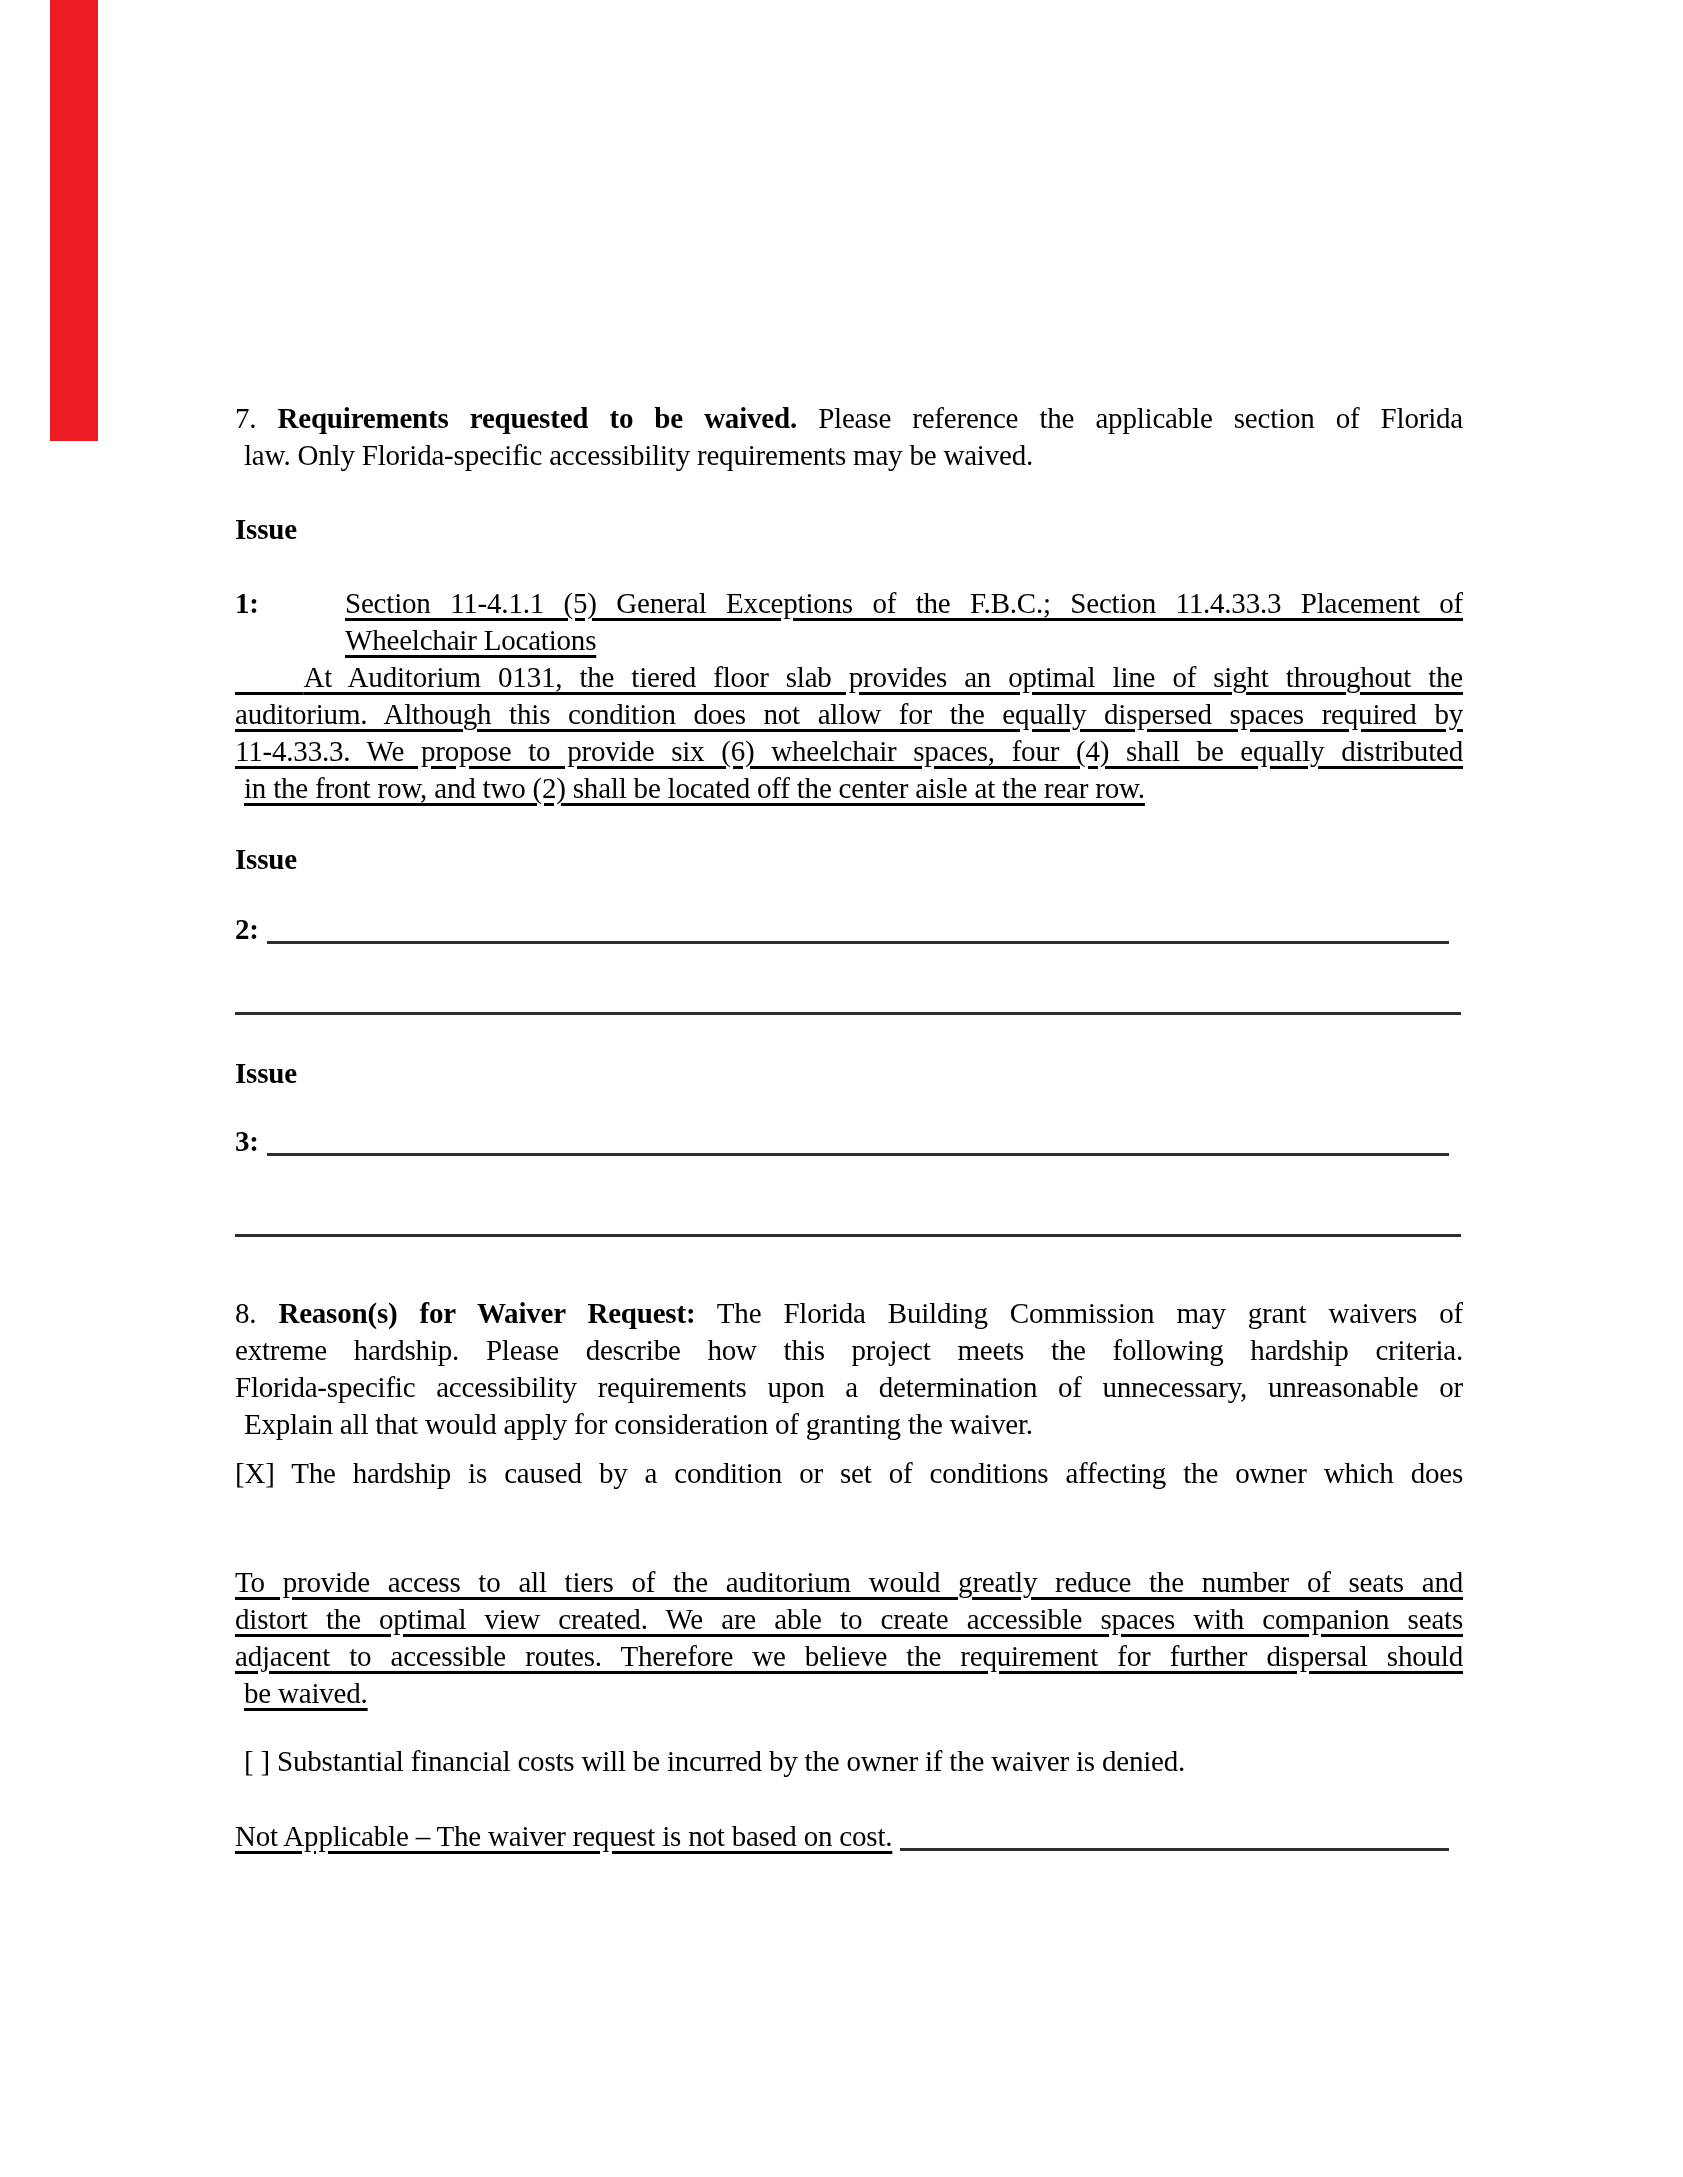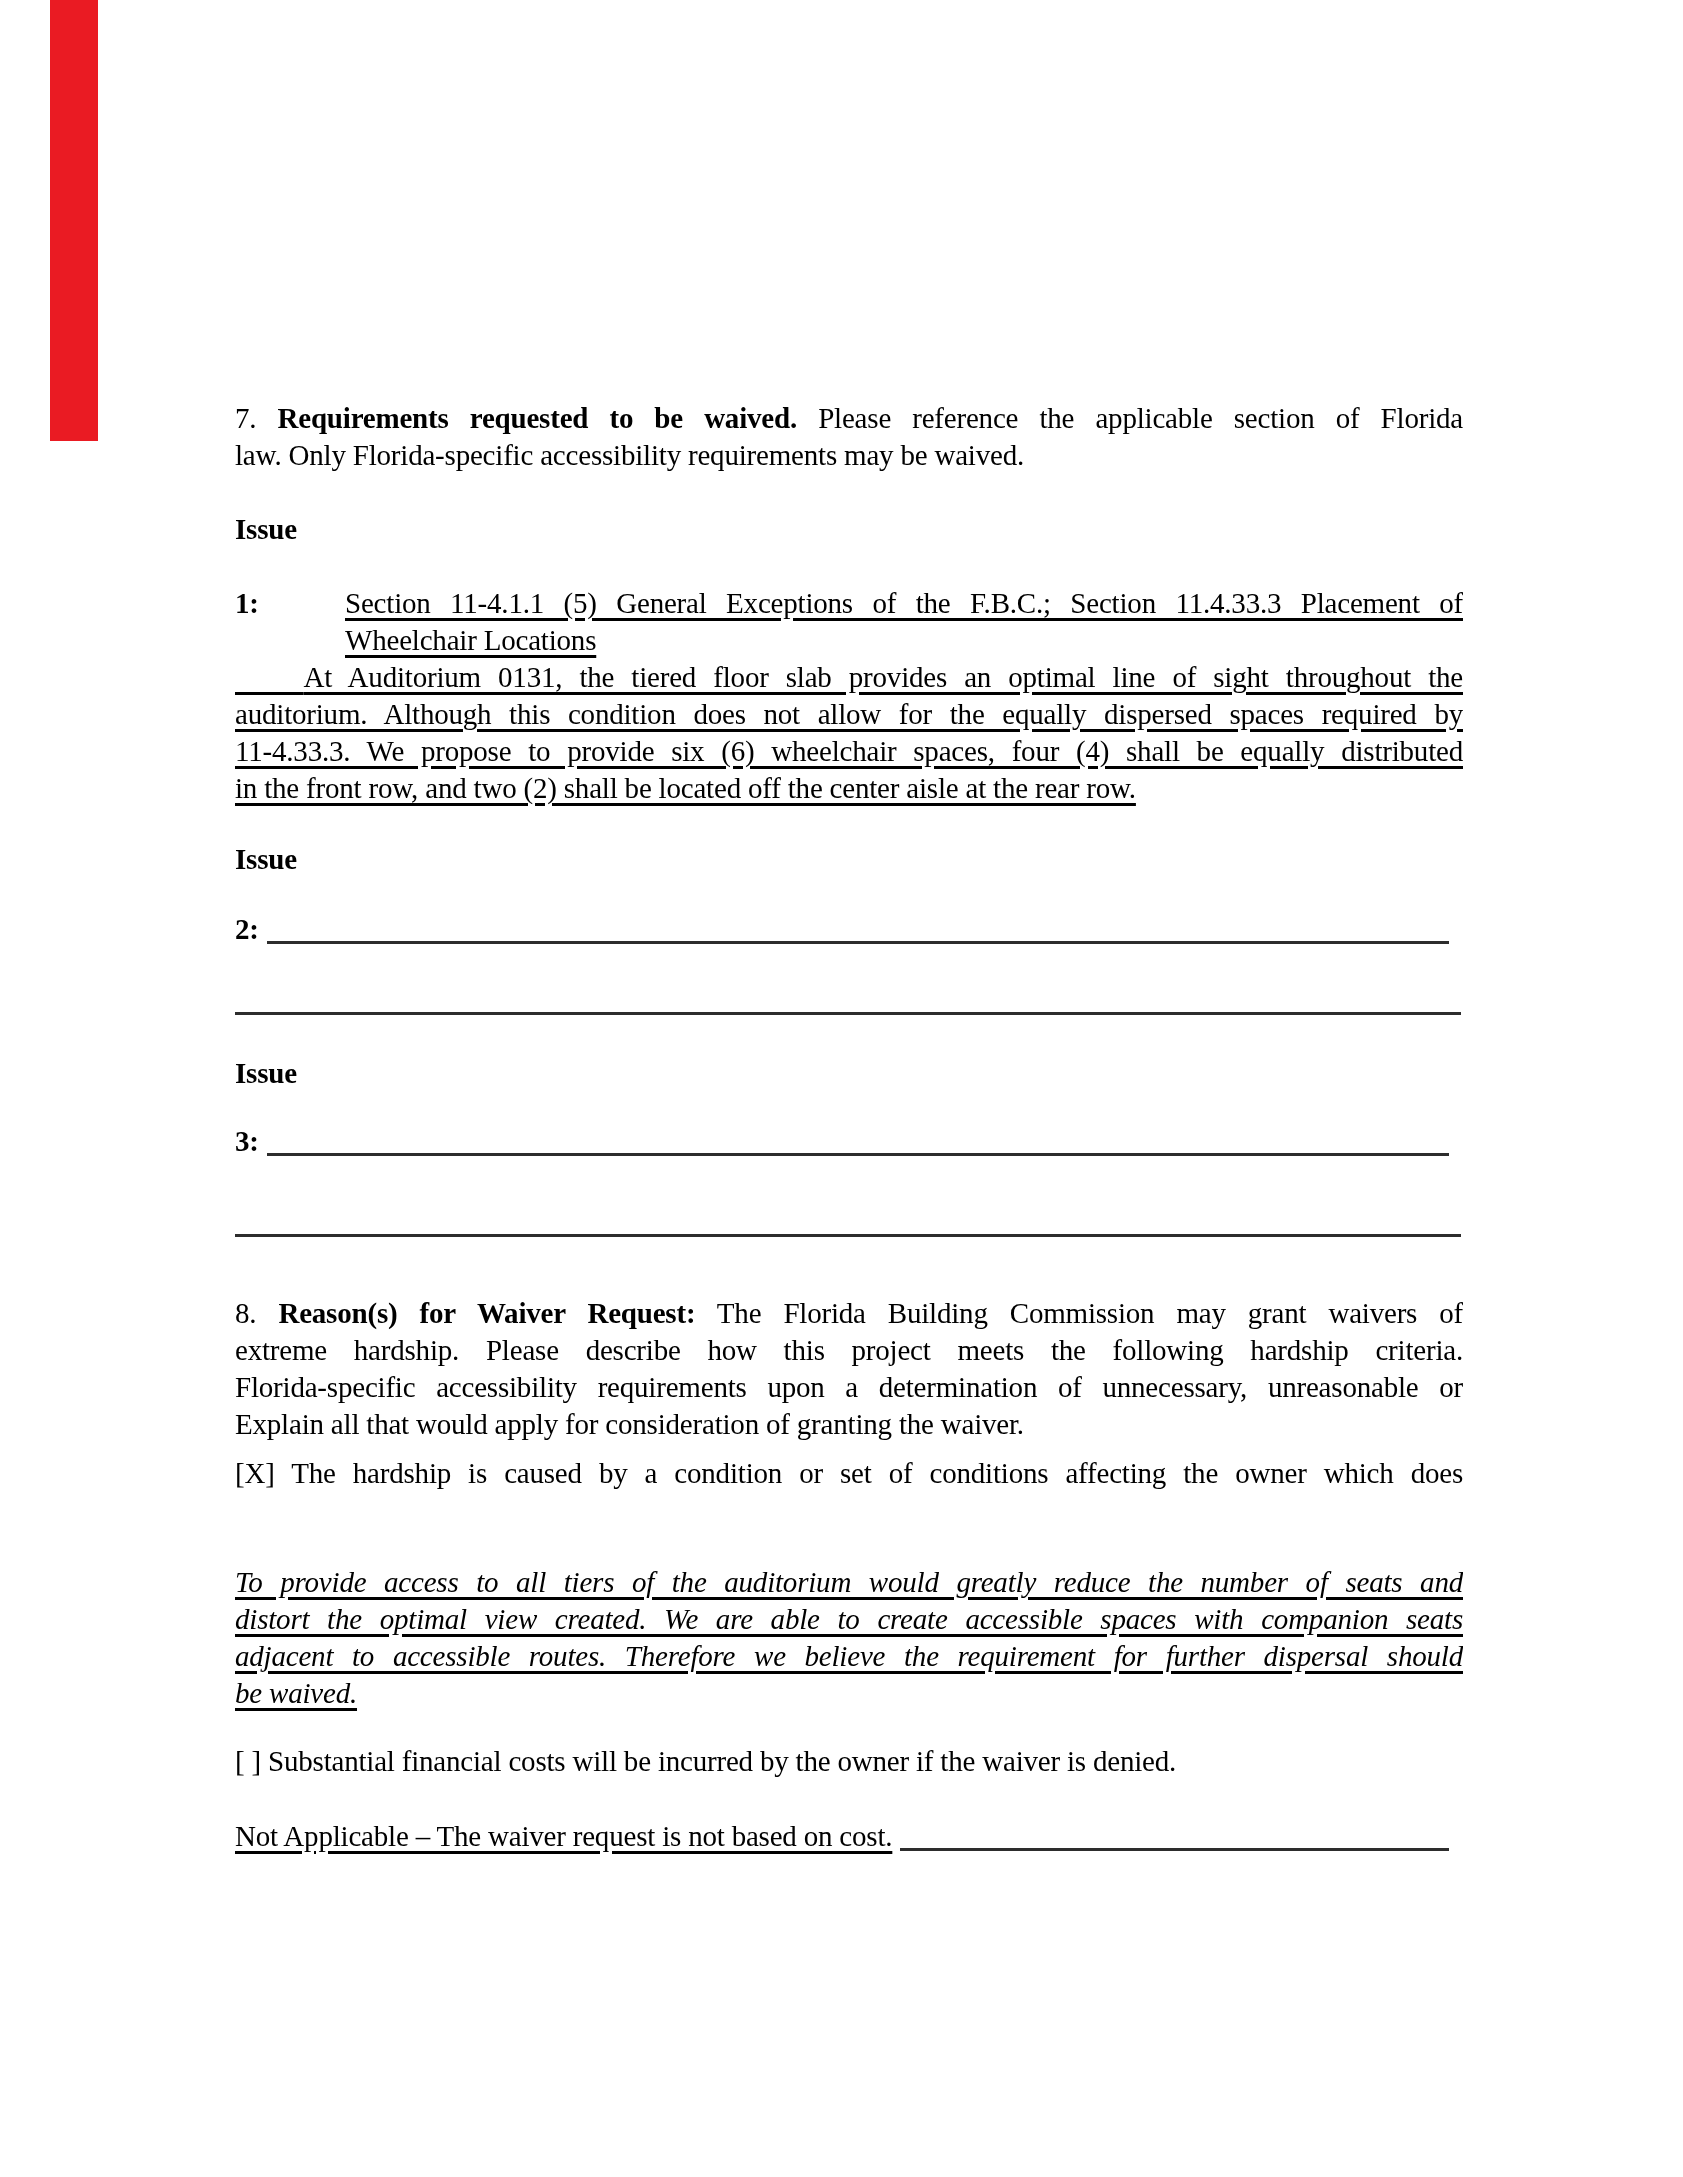--- a/index.html
+++ b/index.html
@@ -11,21 +11,21 @@
     color:#000000;
     font-family:"Liberation Serif","DejaVu Serif",serif;
     font-size:29px;
     letter-spacing:-0.2px;
     line-height:37px;
     overflow:hidden;
   }
   .streak{position:absolute;top:0;left:50px;width:48px;height:441px;}
   .block{position:absolute;left:235px;width:1228px;}
   .jline{height:37px;overflow:hidden;text-align:justify;text-align-last:justify;}
-  .line{height:37px;white-space:nowrap;}
+  .line{height:37px;white-space:nowrap;margin-left:9px;}
   .b{font-weight:bold;}
   .u{text-decoration:underline;text-decoration-thickness:2.5px;text-underline-offset:5px;}
   .lead::before{content:"\00a0\00a0\00a0\00a0";}
   .heading{font-weight:bold;}
   .hang{position:relative;}
   .hang .refline{margin-left:110px;}
   .issue-num{position:absolute;left:0;top:0;font-weight:bold;}
   .fillrow{position:absolute;left:235px;width:1228px;height:37px;display:flex;align-items:stretch;}
   .fillrow .num{flex:none;font-weight:bold;}
   .fillrow .tail{flex:1;border-bottom:3px solid #2d2d2d;margin:0 14px 4px 8px;}
@@ -78,21 +78,21 @@
     <div class="jline"><span>8. </span><span class="b">Reason(s) for Waiver Request:</span><span> The Florida Building Commission may grant waivers of</span></div>
     <div class="jline">extreme hardship. Please describe how this project meets the following hardship criteria.</div>
     <div class="jline">Florida-specific accessibility requirements upon a determination of unnecessary, unreasonable or</div>
     <div class="line">Explain all that would apply for consideration of granting the waiver.</div>
   </div>
 
   <div class="block" style="top:1455px;">
     <div class="jline">[X] The hardship is caused by a condition or set of conditions affecting the owner which does</div>
   </div>
 
-  <div class="block" style="top:1564px;font-style:italic;">
+  <div class="block" style="top:1564px;">
     <div class="jline"><span class="u">To provide access to all tiers of the auditorium would greatly reduce the number of seats and</span></div>
     <div class="jline"><span class="u">distort the optimal view created. We are able to create accessible spaces with companion seats</span></div>
     <div class="jline"><span class="u">adjacent to accessible routes. Therefore we believe the requirement for further dispersal should</span></div>
     <div class="line"><span class="u">be waived.</span></div>
   </div>
 
   <div class="block" style="top:1743px;">
     <div class="line">[ ] Substantial financial costs will be incurred by the owner if the waiver is denied.</div>
   </div>
 

